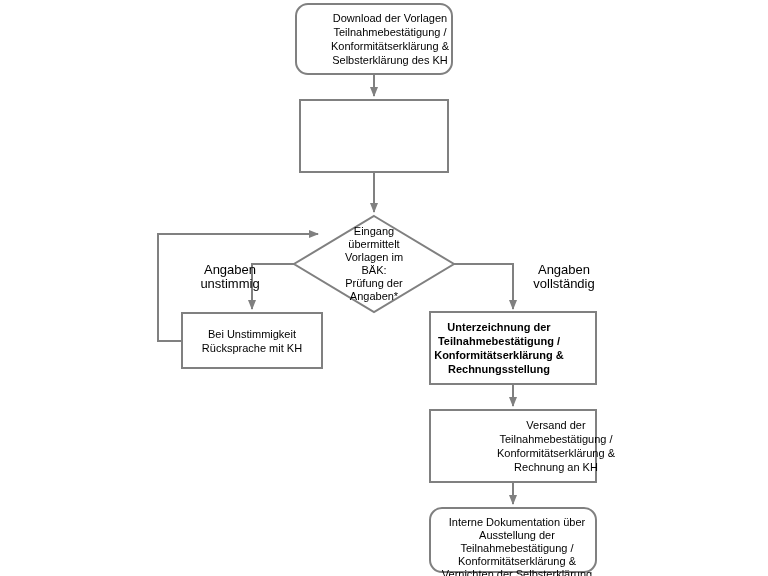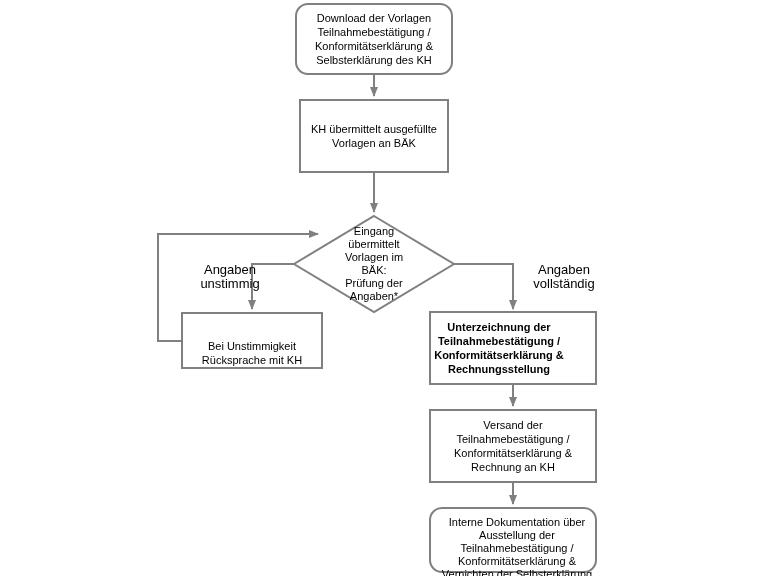--- a/index.html
+++ b/index.html
@@ -84,44 +84,42 @@
       <rect x="296" y="4" width="156" height="70" rx="12" ry="12"></rect>
       <rect x="300" y="100" width="148" height="72"></rect>
       <polygon points="374,216 454,264 374,312 294,264"></polygon>
       <rect x="182" y="313" width="140" height="55"></rect>
       <rect x="430" y="312" width="166" height="72"></rect>
       <rect x="430" y="410" width="166" height="72"></rect>
       <rect x="430" y="508" width="166" height="64" rx="12" ry="12"></rect>
     </g>
   </svg>
 
-  <div class="node-text" style="left:296px; top:4px; width:156px; height:70px;">Download der Vorlagen
+  <div class="node-text" style="left:296px; top:4px; width:156px; height:70px;padding-left:16px;">Download der Vorlagen
 Teilnahmebestätigung /
 Konformitätserklärung &amp;
 Selbsterklärung des KH</div>
 
-  <div class="node-text" style="left:300px; top:100px; width:148px; height:72px;">KH übermittelt ausgefüllte
-Vorlagen an BÄK</div>
 
   <div class="node-text" style="left:320px; top:220px; width:108px; height:88px; line-height:13px;">Eingang
 übermittelt
 Vorlagen im
 BÄK:
 Prüfung der
 Angaben*</div>
 
-  <div class="node-text" style="left:182px; top:313px; width:140px; height:55px;margin-top:12px;">Bei Unstimmigkeit
+  <div class="node-text" style="left:182px; top:313px; width:140px; height:55px;">Bei Unstimmigkeit
 Rücksprache mit KH</div>
 
   <div class="node-text" style="left:408px; top:312px; width:182px; height:72px;font-weight:bold;">Unterzeichnung der
 Teilnahmebestätigung /
 Konformitätserklärung &amp;
 Rechnungsstellung</div>
 
-  <div class="node-text" style="left:430px; top:410px; width:166px; height:72px;">Versand der
+  <div class="node-text" style="left:430px; top:410px; width:166px; height:72px;padding-left:43px;">Versand der
 Teilnahmebestätigung /
 Konformitätserklärung &amp;
 Rechnung an KH</div>
 
   <div class="node-text" style="left:432px; top:508px; width:170px; height:80px; line-height:13px;">Interne Dokumentation über
 Ausstellung der
 Teilnahmebestätigung /
 Konformitätserklärung &amp;
 Vernichten der Selbsterklärung</div>
 

